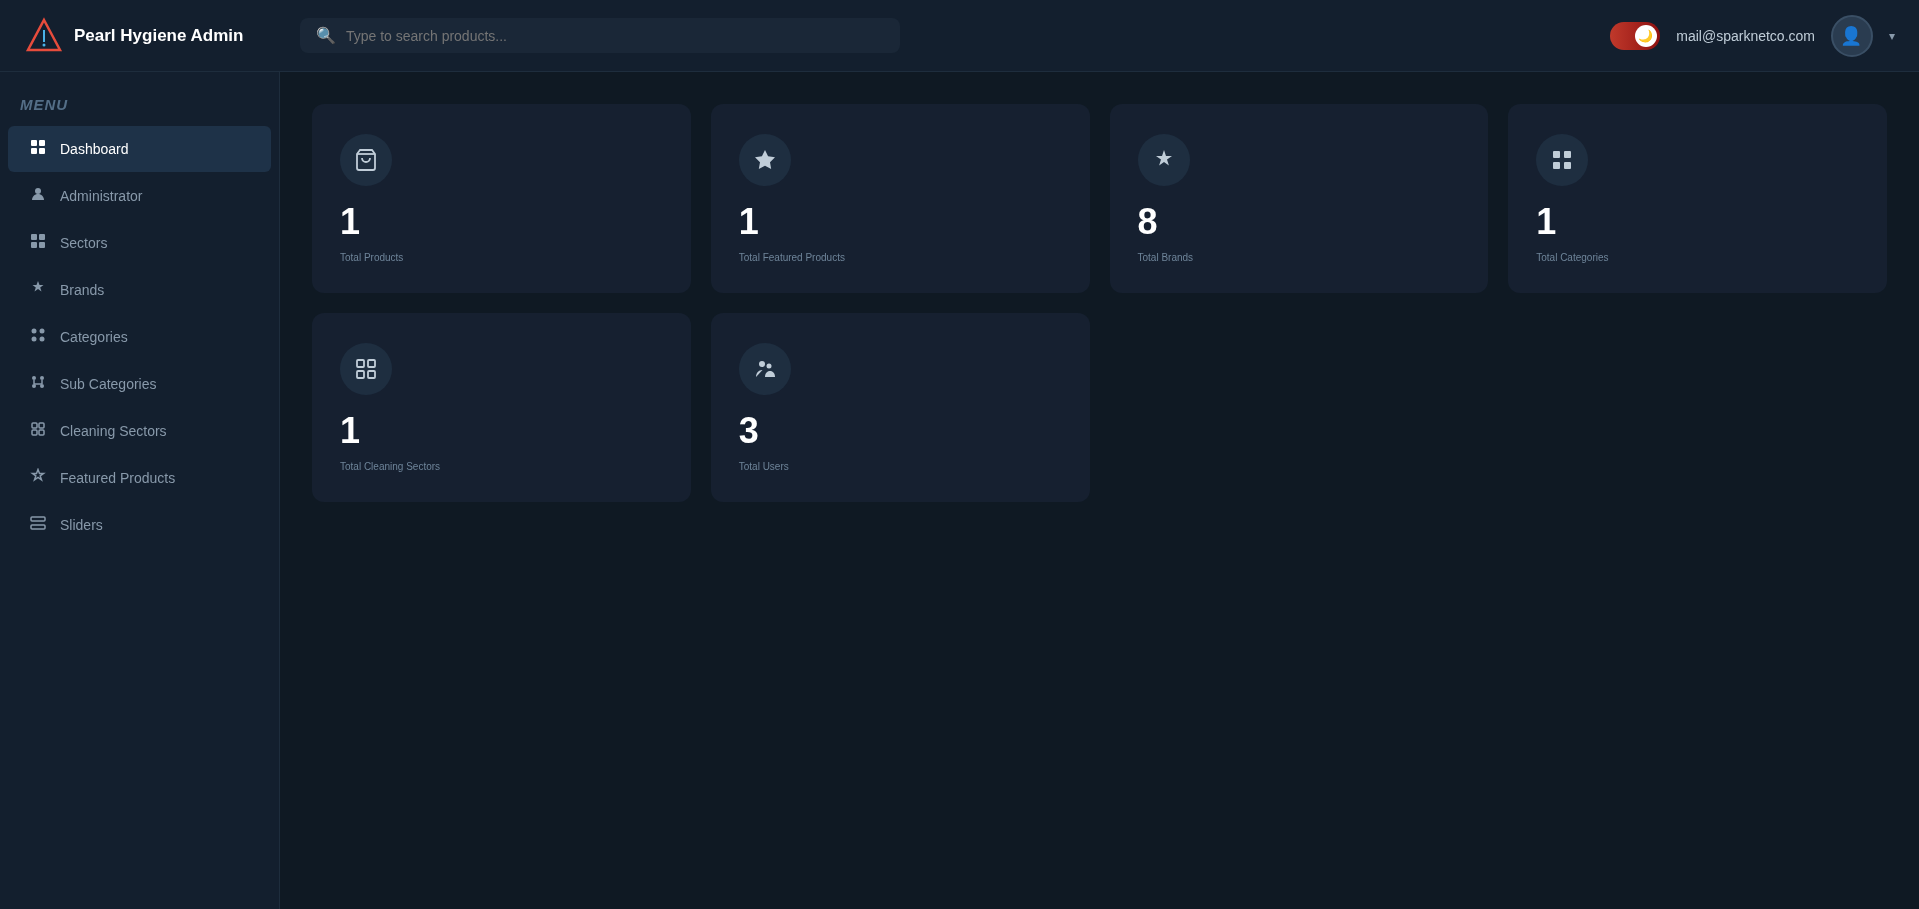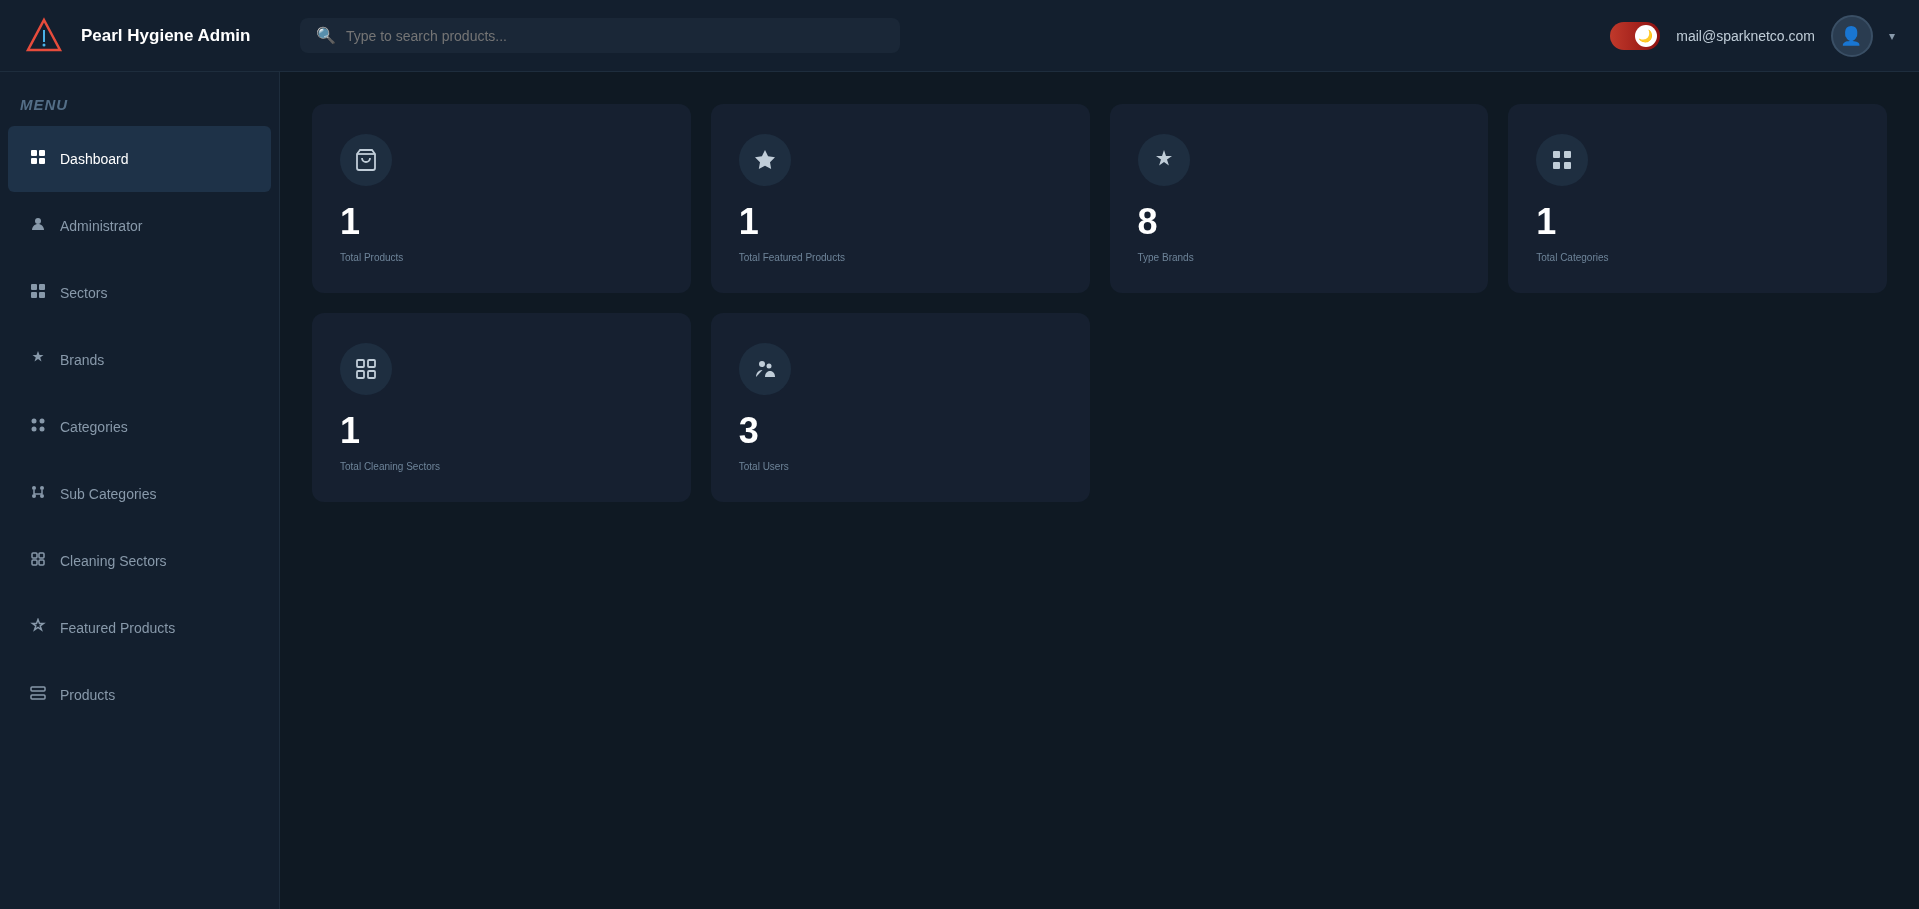--- a/index.html
+++ b/index.html
@@ -20,21 +20,21 @@
       background-color: #131f2e;
       padding: 0 24px;
       height: 72px;
       border-bottom: 1px solid #1e2d3d;
       flex-shrink: 0;
       gap: 16px;
     }
     .header-brand {
       display: flex;
       align-items: center;
-      gap: 17px;
+      gap: 10px;
       min-width: 260px;
     }
     .logo-icon {
       width: 40px;
       height: 40px;
     }
     .brand-name {
       font-size: 17px;
       font-weight: 700;
       color: #fff;
@@ -131,21 +131,21 @@
       color: #546e87;
       letter-spacing: 1px;
       padding: 0 20px 12px 20px;
       text-transform: uppercase;
       font-style: italic;
     }
     .sidebar-item {
       display: flex;
       align-items: center;
       gap: 12px;
-      padding: 23px 20px;
+      padding: 13px 20px;
       cursor: pointer;
       color: #8899aa;
       font-size: 14px;
       font-weight: 500;
       transition: background 0.2s;
       border-radius: 6px;
       margin: 1px 8px;
       text-align: center;
     }
     .sidebar-item.active {
@@ -339,21 +339,21 @@
       <span>Featured Products</span>
     </div>
 
     <div class="sidebar-item">
       <span class="sidebar-icon">
         <svg width="16" height="16" viewBox="0 0 16 16" fill="none" stroke="currentColor" stroke-width="1.5">
           <rect x="1" y="2" width="14" height="4" rx="1"></rect>
           <rect x="1" y="10" width="14" height="4" rx="1"></rect>
         </svg>
       </span>
-      <span>Products</span>
+      <span>Sliders</span>
     </div>
   </nav>
 
   <main class="main">
 
     <div class="stats-grid-top">
 
       <div class="stat-card">
         <div class="stat-icon-wrap">
           <svg width="24" height="24" viewBox="0 0 24 24" fill="none" stroke="#c0cdd8" stroke-width="1.8">
@@ -376,21 +376,21 @@
         <div class="stat-label">Total Featured Products</div>
       </div>
 
       <div class="stat-card">
         <div class="stat-icon-wrap">
           <svg width="24" height="24" viewBox="0 0 24 24" fill="#c0cdd8">
             <path d="M12 2l2 6h6l-5 3.6 1.9 5.9L12 14l-4.9 3.5 1.9-5.9L4 8h6z"></path>
           </svg>
         </div>
         <div class="stat-number">8</div>
-        <div class="stat-label">Type Brands</div>
+        <div class="stat-label">Total Brands</div>
       </div>
 
       <div class="stat-card">
         <div class="stat-icon-wrap">
           <svg width="24" height="24" viewBox="0 0 24 24" fill="#c0cdd8">
             <rect x="3" y="3" width="7" height="7" rx="1"></rect>
             <rect x="14" y="3" width="7" height="7" rx="1"></rect>
             <rect x="3" y="14" width="7" height="7" rx="1"></rect>
             <rect x="14" y="14" width="7" height="7" rx="1"></rect>
           </svg>

